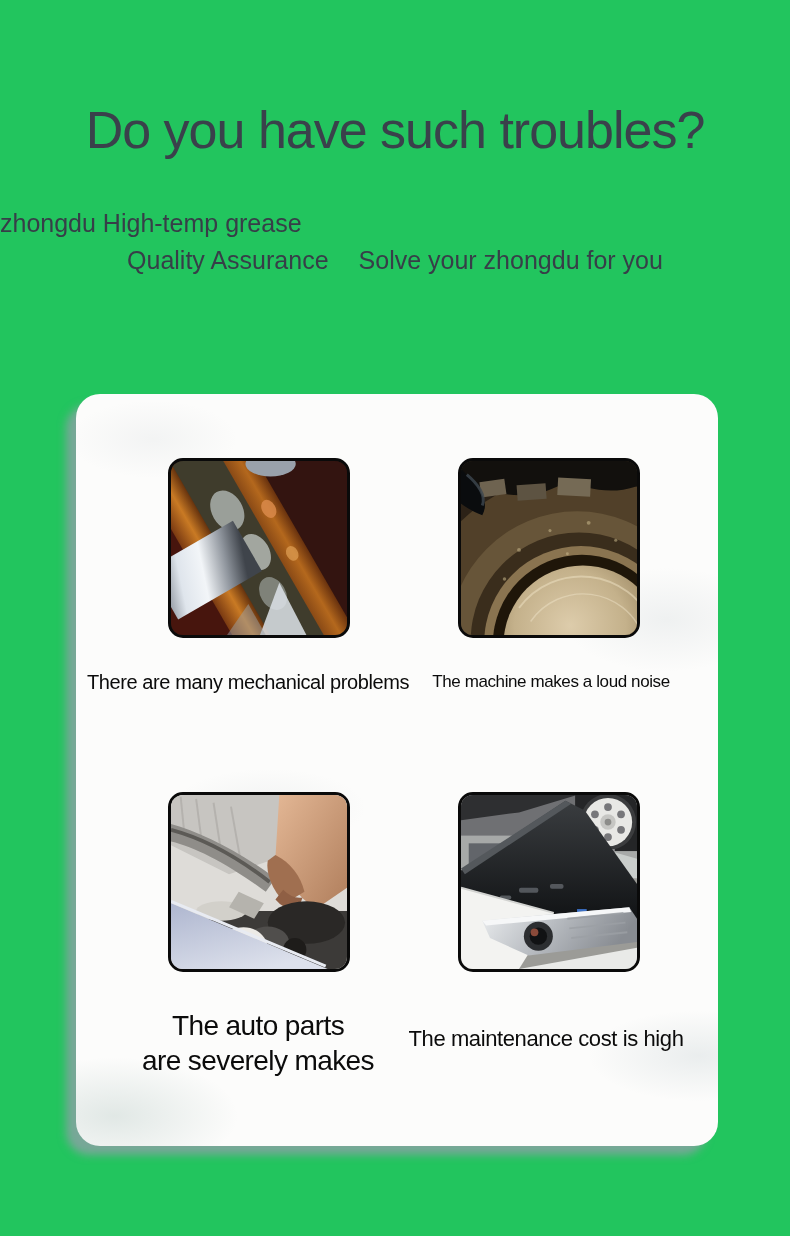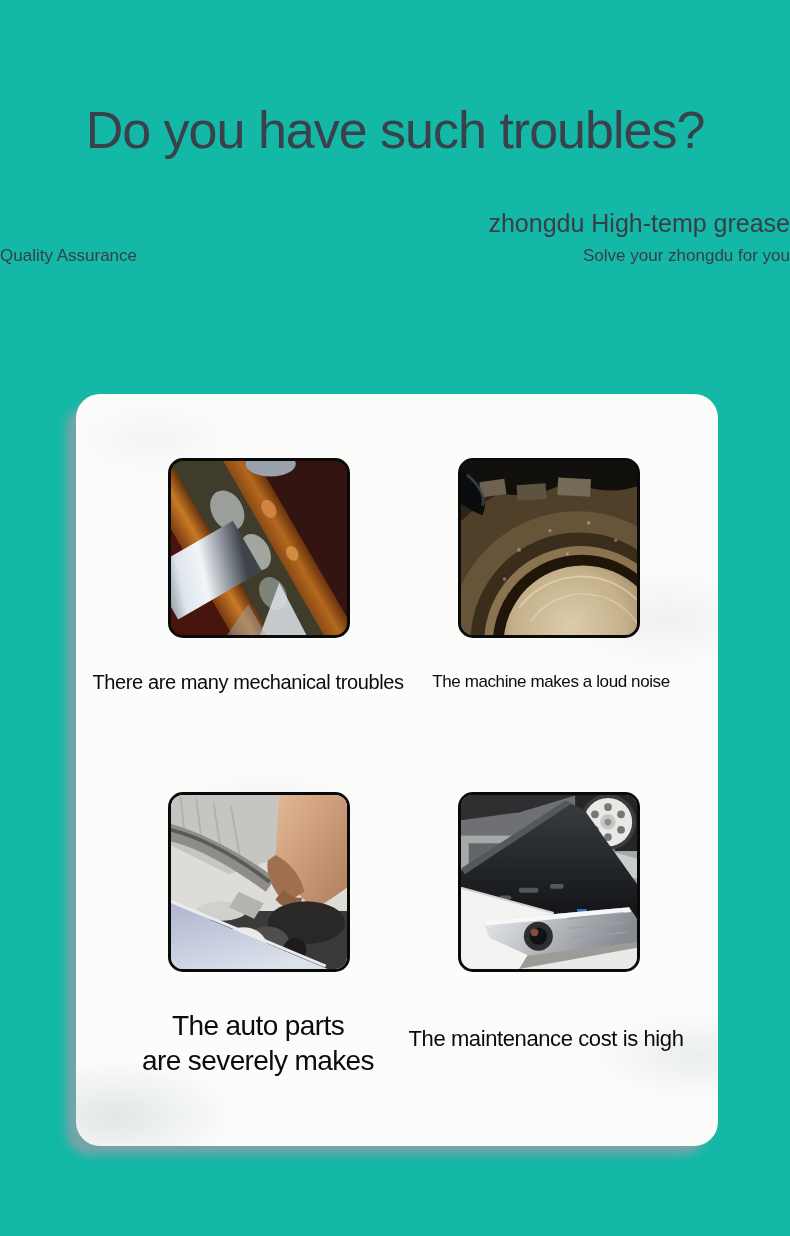--- a/index.html
+++ b/index.html
@@ -1,34 +1,34 @@
 <!DOCTYPE html>
 <html><head>
 <meta charset="utf-8">
 <style>
   * { margin:0; padding:0; box-sizing:border-box; }
   html,body { background:#dfe4ef; }
   .page {
     position:relative; width:790px; height:1236px; margin:0 auto;
-    background:#14b8a6; overflow:hidden;
+    background:#22c55e; overflow:hidden;
     font-family:"Liberation Sans", sans-serif;
   }
   .title {
     position:absolute; top:100px; left:0; width:100%;
     text-align:center; font-size:52px; font-weight:500;
     letter-spacing:-1px; color:#3a414b;
   }
   .subtitle {
     position:absolute; top:209px; left:0; width:100%;
-    text-align:right; font-size:25px; font-weight:500; color:#373e48;
+    text-align:left; font-size:25px; font-weight:500; color:#373e48;
   }
   .tagline {
     position:absolute; top:246px; left:0; width:100%;
-    display:flex; justify-content:space-between; gap:30px;
-    font-size:17px; font-weight:500; color:#373e48;
+    display:flex; justify-content:center; gap:30px;
+    font-size:25px; font-weight:500; color:#373e48;
   }
   .card {
     position:absolute; left:76px; top:394px; width:642px; height:752px;
     border-radius:24px;
     background:
       radial-gradient(ellipse 190px 90px at 6% 96%, rgba(128,160,152,0.22), transparent 65%),
       radial-gradient(ellipse 170px 70px at 97% 88%, rgba(140,160,168,0.16), transparent 65%),
       radial-gradient(ellipse 160px 80px at 92% 30%, rgba(150,165,172,0.13), transparent 65%),
       radial-gradient(ellipse 150px 60px at 30% 55%, rgba(150,162,168,0.10), transparent 65%),
       radial-gradient(ellipse 130px 60px at 12% 6%, rgba(160,170,178,0.10), transparent 65%),
@@ -235,20 +235,20 @@
         <circle cx="76" cy="142" r="4" fill="#8a4a3a"></circle>
         <g stroke="#9ca0a5" stroke-width="2" opacity="0.8">
           <path d="M110 128 L168 122"></path>
             <path d="M112 138 L170 132"></path>
             <path d="M114 148 L172 142"></path>
         </g>
         <path d="M60 180 L182 158 L182 180 Z" fill="#e9eae8"></path>
       </svg>
     </div>
 
-    <div class="caption cap-1">There are many mechanical troubles</div>
+    <div class="caption cap-1">There are many mechanical problems</div>
     <div class="caption cap-2">The machine makes a loud noise</div>
     <div class="caption cap-3">The auto parts
 are severely makes</div>
     <div class="caption cap-4">The maintenance cost is high</div>
 
   </div>
 </div>
 
 </body></html>

